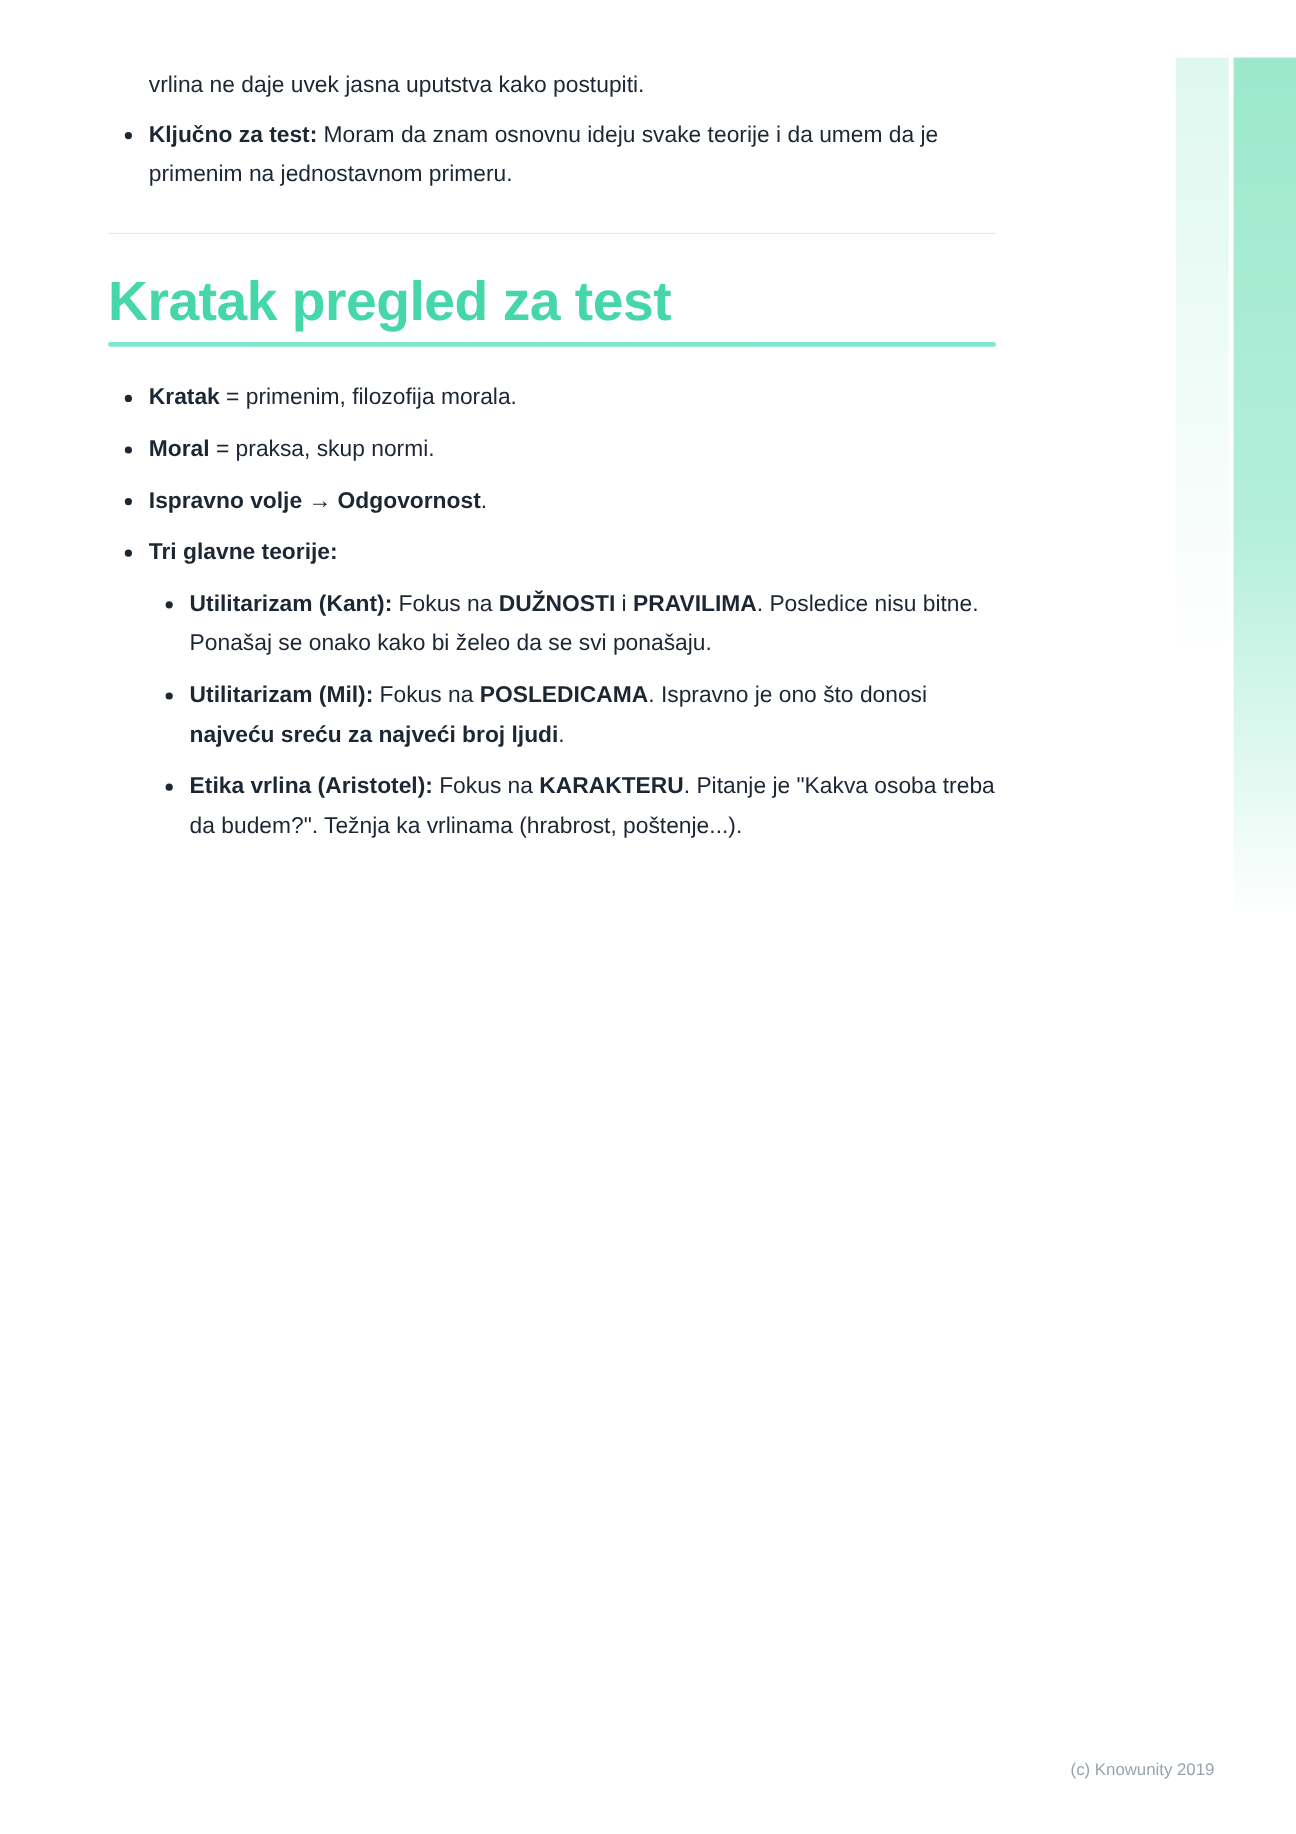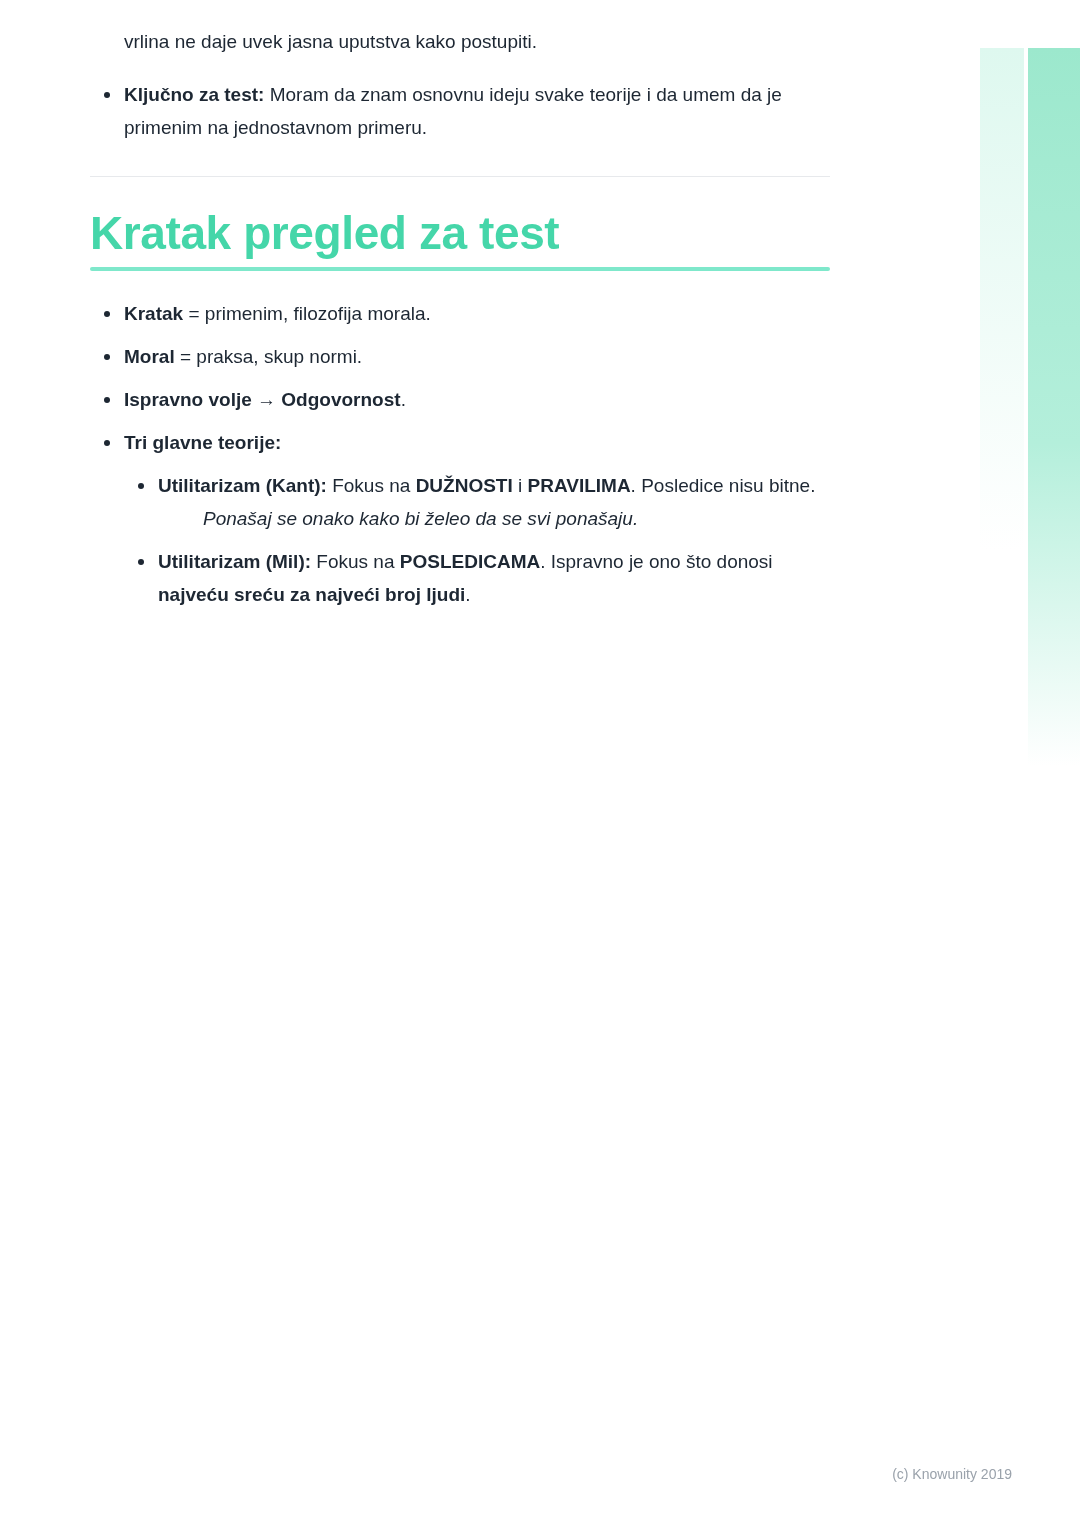--- a/index.html
+++ b/index.html
@@ -22,36 +22,36 @@
   .accent-strip .band-light{
     position:absolute;left:0;top:0;width:44px;height:70%;
     background:linear-gradient(180deg,#def8ef 0%,rgba(222,248,239,0) 100%);
   }
   .accent-strip .band-strong{
     position:absolute;right:0;top:0;width:52px;height:100%;
     background:linear-gradient(180deg,#9ce8cd 0%,#b4efdb 55%,rgba(230,250,244,0) 100%);
   }
   .content{position:absolute;left:90px;top:0;width:740px;}
   .continuation{
-    margin:0 0 0 34px;padding-top:25px;
+    margin:0 0 0 34px;padding-top:55px;
     font-size:19px;line-height:33px;
   }
   .bullet-list{
     list-style:none;margin:26px 0 0;padding:0 0 0 34px;
     font-size:19px;line-height:33px;
   }
   .bullet-list li{position:relative;margin-bottom:10px;}
   .bullet-list li::before{
     content:"";position:absolute;left:-20px;top:13.5px;
     width:6px;height:6px;border-radius:50%;background:var(--text);
   }
   .bullet-list.sub{margin-top:10px;padding-left:34px;}
-  .bullet-list.intro{margin-top:20px;}
+  .bullet-list.intro{margin-top:8px;}
   .seg-bold{font-weight:700;}
-  .seg-italic{font-style:italic;margin-left:45px;}
+  .seg-italic{}
   .seg-normal{font-weight:400;}
   hr.divider{
     border:none;border-top:1px solid var(--divider);
     margin:32px 0 0;height:0;
   }
   h1.section-title{
     margin:36px 0 0;font-size:46px;line-height:40px;font-weight:700;
     color:var(--accent);letter-spacing:-0.4px;
   }
   .title-underline{height:4px;background:var(--underline);margin-top:14px;border-radius:2px;}
@@ -86,20 +86,21 @@
     <div class="title-underline"></div>
 
     <div>
         <ul class="bullet-list">
           <li><span class="seg-bold">Kratak</span><span class="seg-normal"> = primenim, filozofija morala.</span></li>
           <li><span class="seg-bold">Moral</span><span class="seg-normal"> = praksa, skup normi.</span></li>
           <li><span class="seg-bold">Ispravno volje</span><span class="seg-normal"> → </span><span class="seg-bold">Odgovornost</span><span class="seg-normal">.</span></li>
           <li><span class="seg-bold">Tri glavne teorije:</span><ul class="bullet-list sub">
               <li><span class="seg-bold">Utilitarizam (Kant):</span><span class="seg-normal"> Fokus na </span><span class="seg-bold">DUŽNOSTI</span><span class="seg-normal"> i </span><span class="seg-bold">PRAVILIMA</span><span class="seg-normal">. Posledice nisu bitne. </span><span class="seg-italic">Ponašaj se onako kako bi želeo da se svi ponašaju.</span></li>
               <li><span class="seg-bold">Utilitarizam (Mil):</span><span class="seg-normal"> Fokus na </span><span class="seg-bold">POSLEDICAMA</span><span class="seg-normal">. Ispravno je ono što donosi </span><span class="seg-bold">najveću sreću za najveći broj ljudi</span><span class="seg-normal">.</span></li>
+              <li><span class="seg-bold">Etika vrlina (Aristotel):</span><span class="seg-normal"> Fokus na </span><span class="seg-bold">KARAKTERU</span><span class="seg-normal">. Pitanje je "Kakva osoba treba da budem?". Težnja ka vrlinama (hrabrost, poštenje...).</span></li>
             </ul></li>
         </ul>
       </div>
 
   </main>
 
   <footer class="footer">(c) Knowunity 2019</footer>
 
 </div>
 

